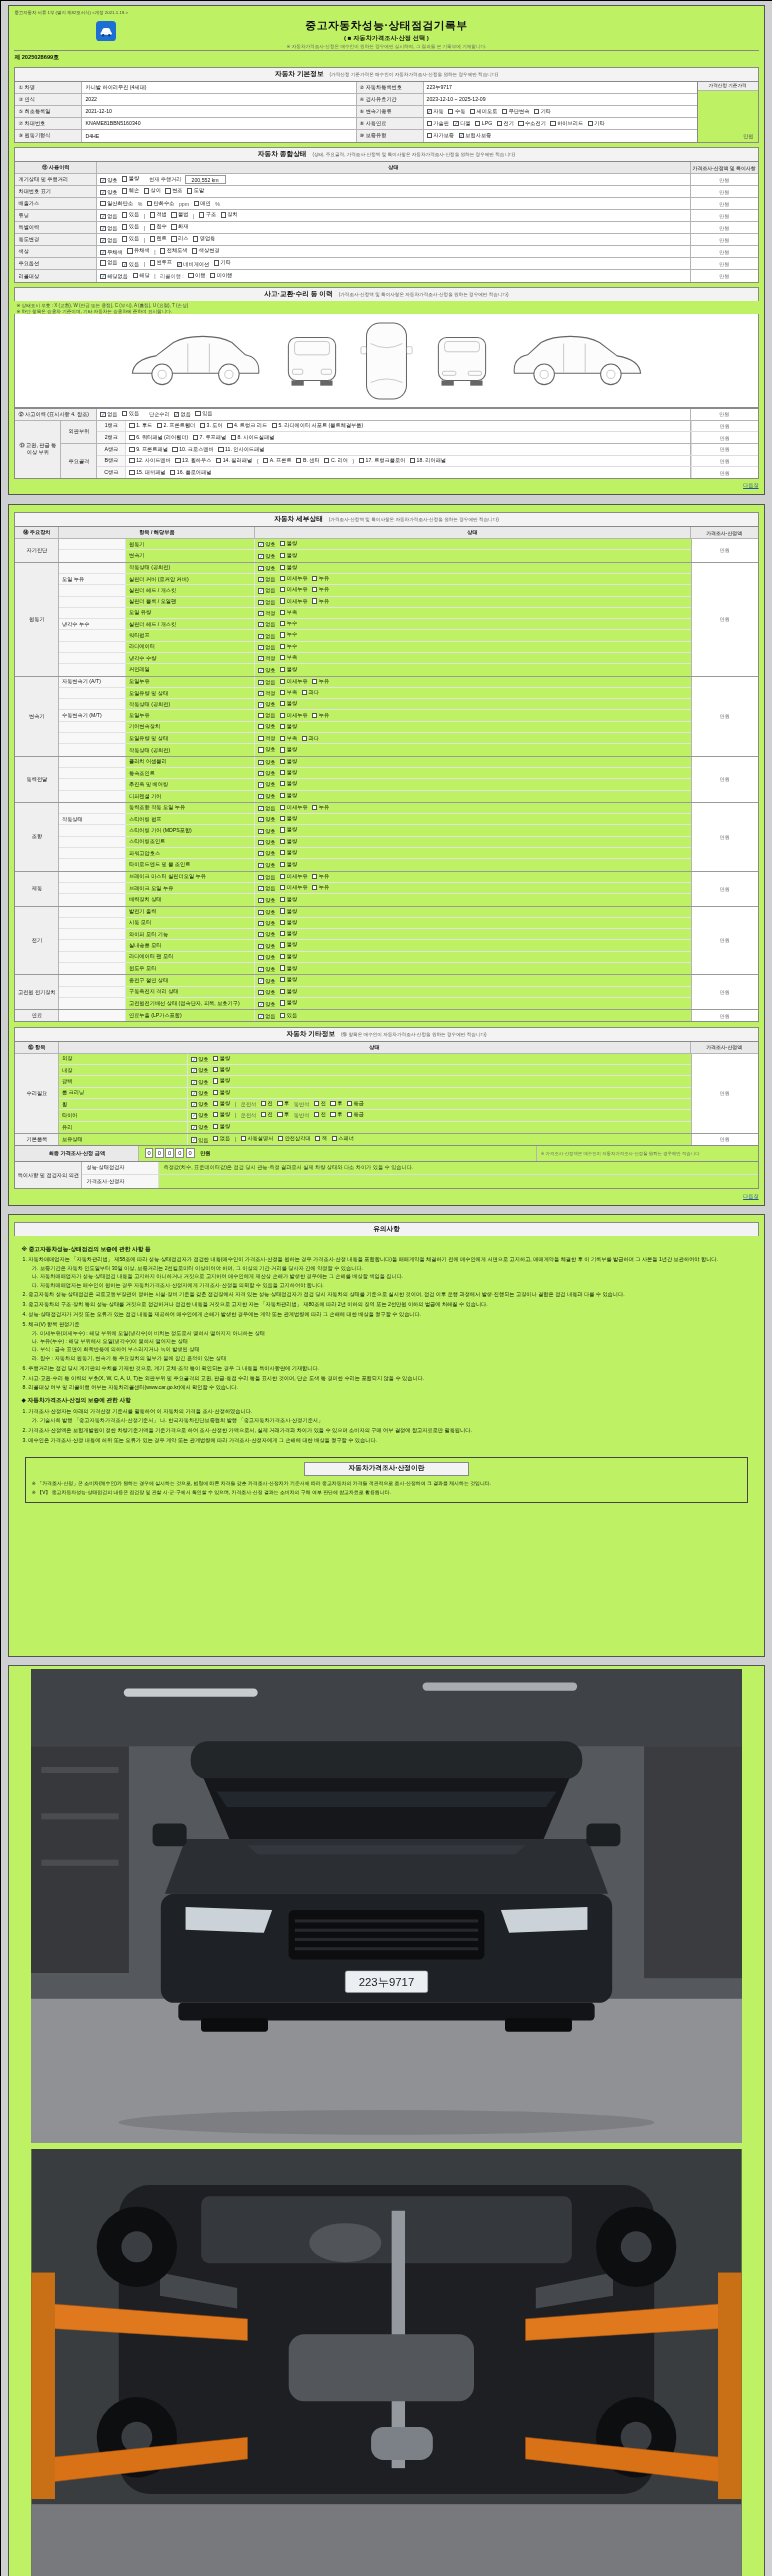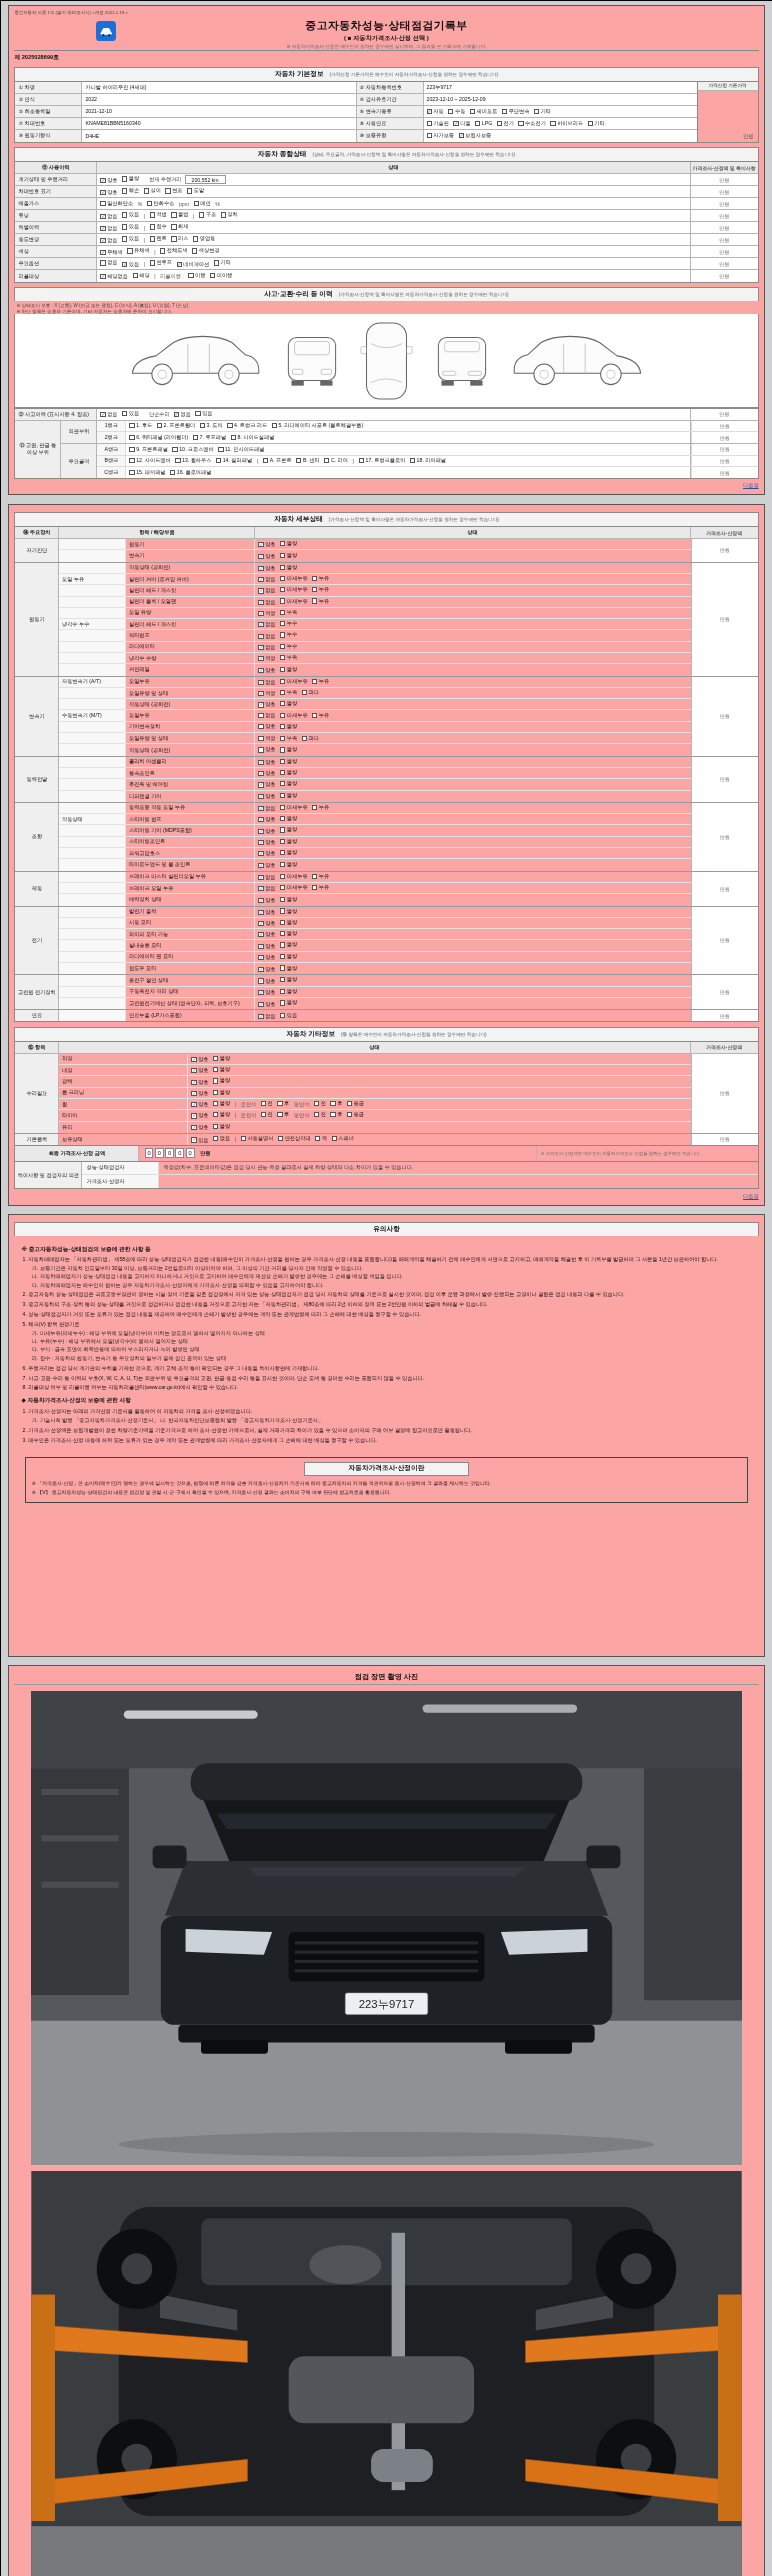--- a/index.html
+++ b/index.html
@@ -1,18 +1,18 @@
 <!DOCTYPE html>
 <html style="font-size:8.2px"><head>
 <meta charset="utf-8">
 <style>
   *{box-sizing:border-box;margin:0;padding:0}
   body{background:#fff;font-family:"Liberation Sans","DejaVu Sans",sans-serif;font-size:5.2px;color:#111}
   .sheet{width:773px;min-height:2576px;margin:0 auto;background:#cfd0d2;border:0.5px solid #000;padding:4.1px 7.2px 7.2px}
-  .box{background:#fca5a5;border:0.5px solid #555;padding:3.1px 5.2px 5.2px;margin-bottom:8.2px}
+  .box{background:#bef264;border:0.5px solid #555;padding:3.1px 5.2px 5.2px;margin-bottom:8.2px}
   
   .topline{font-size:4.4px;color:#444;margin:1px 0 2.1px}
   .titlewrap{position:relative;text-align:center;padding:2.1px 0 1px;border-bottom:0.5px solid #888}
   .logo{position:absolute;left:82px;top:4.1px;width:19.6px;height:19.6px;background:#1d6fd4;border-radius:3.6px;display:flex;align-items:center;justify-content:center}
   .title{font-size:10.8px;font-weight:bold;letter-spacing:0.5px}
   .subtitle{font-size:6.2px;font-weight:bold;margin-top:1px}
   .subnote{font-size:4.6px;color:#666;margin-top:1px}
   .docno{font-size:5.7px;font-weight:bold;margin:3.1px 0 1px}
   
   .sec-head{margin-top:4.1px;border:0.5px solid #8a8a8a;border-bottom:none;background:#f3f3f3;text-align:center;padding:2.1px 1px;font-weight:bold;font-size:6.7px}
@@ -1514,21 +1514,20 @@
     <div class="sanjeong-box">
       <div class="sj-title">자동차가격조사·산정이란</div>
       <div>
           <div class="sj-line">※ 「가격조사·산정」은 소비자(매수인)가 원하는 경우에 실시하는 것으로, 법령에 따른 자격을 갖춘 가격조사·산정자가 기준서에 따라 중고자동차의 가격을 객관적으로 조사·산정하여 그 결과를 제시하는 것입니다.</div>
           <div class="sj-line">※ 【V】 중고자동차성능·상태점검의 내용은 점검장 및 관할 시·군·구에서 확인할 수 있으며, 가격조사·산정 결과는 소비자의 구매 여부 판단에 참고자료로 활용됩니다.</div>
         </div>
     </div>
   </div>
 
   <div class="box">
-    <div class="ph-title">점검 장면 촬영 사진</div>
     <div class="photo">
       <svg width="711" height="474" viewBox="0 0 1380 920" style="font-size:10px">
         <rect width="1380" height="920" fill="#55585c"></rect>
         <rect width="1380" height="150" fill="#3f4246"></rect>
         <rect x="180" y="38" width="260" height="16" rx="8" fill="#dfe3e6" opacity="0.85"></rect>
         <rect x="760" y="26" width="300" height="16" rx="8" fill="#d7dbde" opacity="0.7"></rect>
         <rect x="0" y="150" width="190" height="440" fill="#36383b"></rect>
         <rect x="20" y="190" width="150" height="12" fill="#4a4d50"></rect>
           <rect x="20" y="280" width="150" height="12" fill="#4a4d50"></rect>
           <rect x="20" y="370" width="150" height="12" fill="#4a4d50"></rect>

